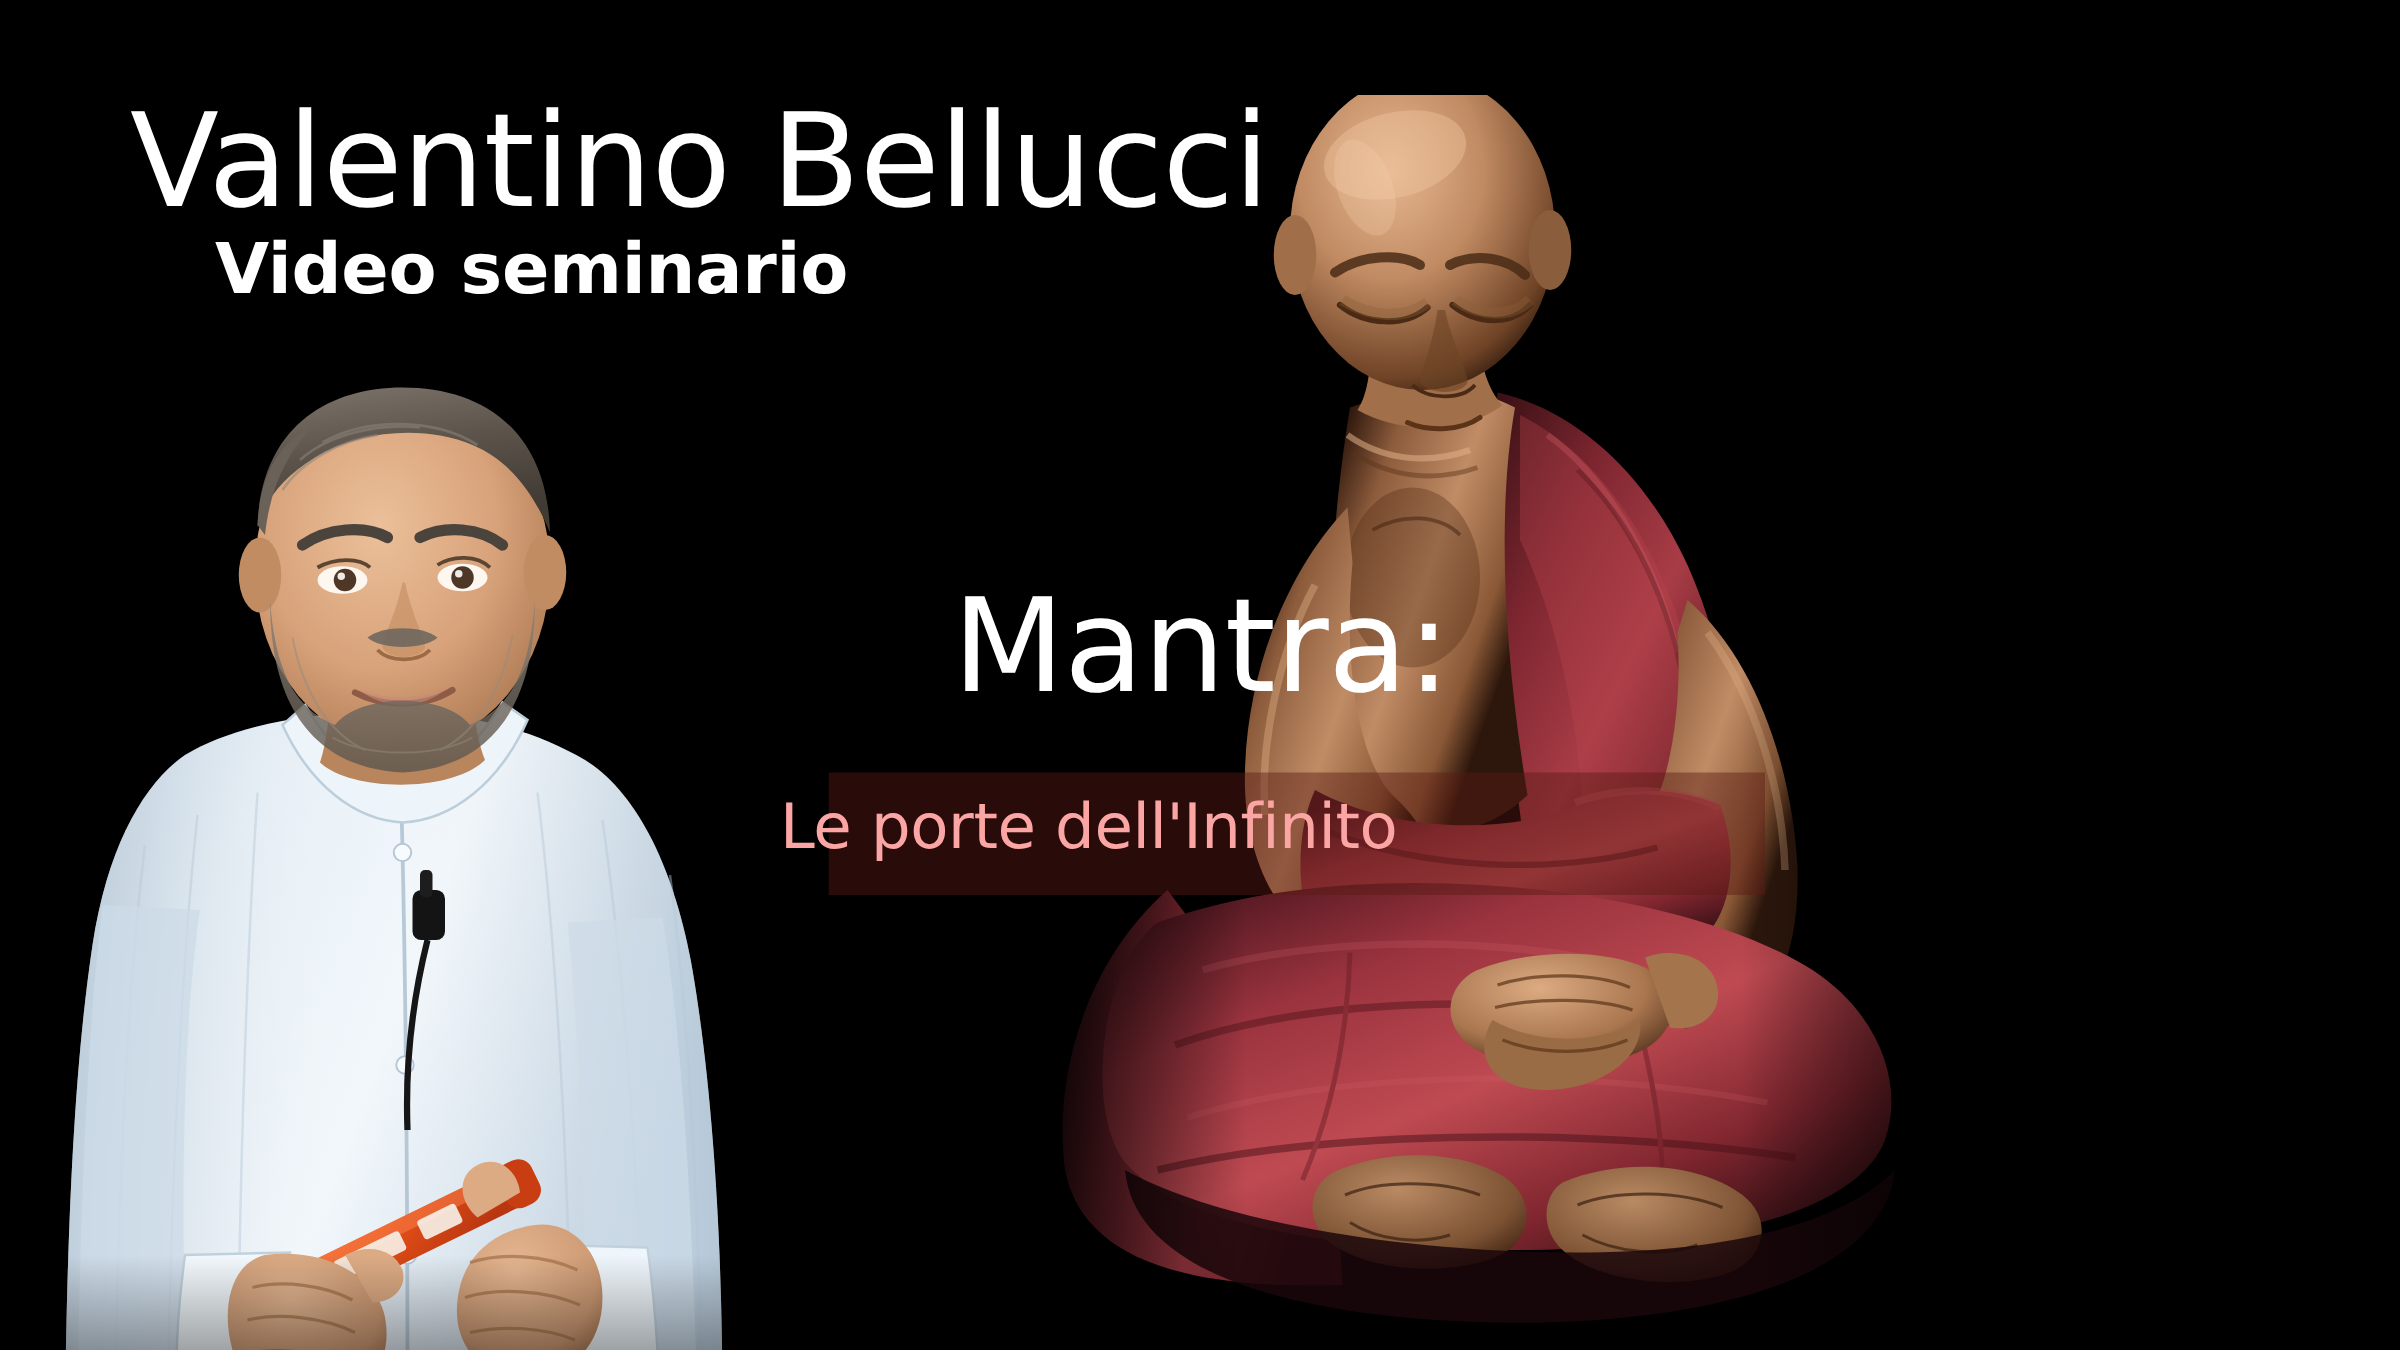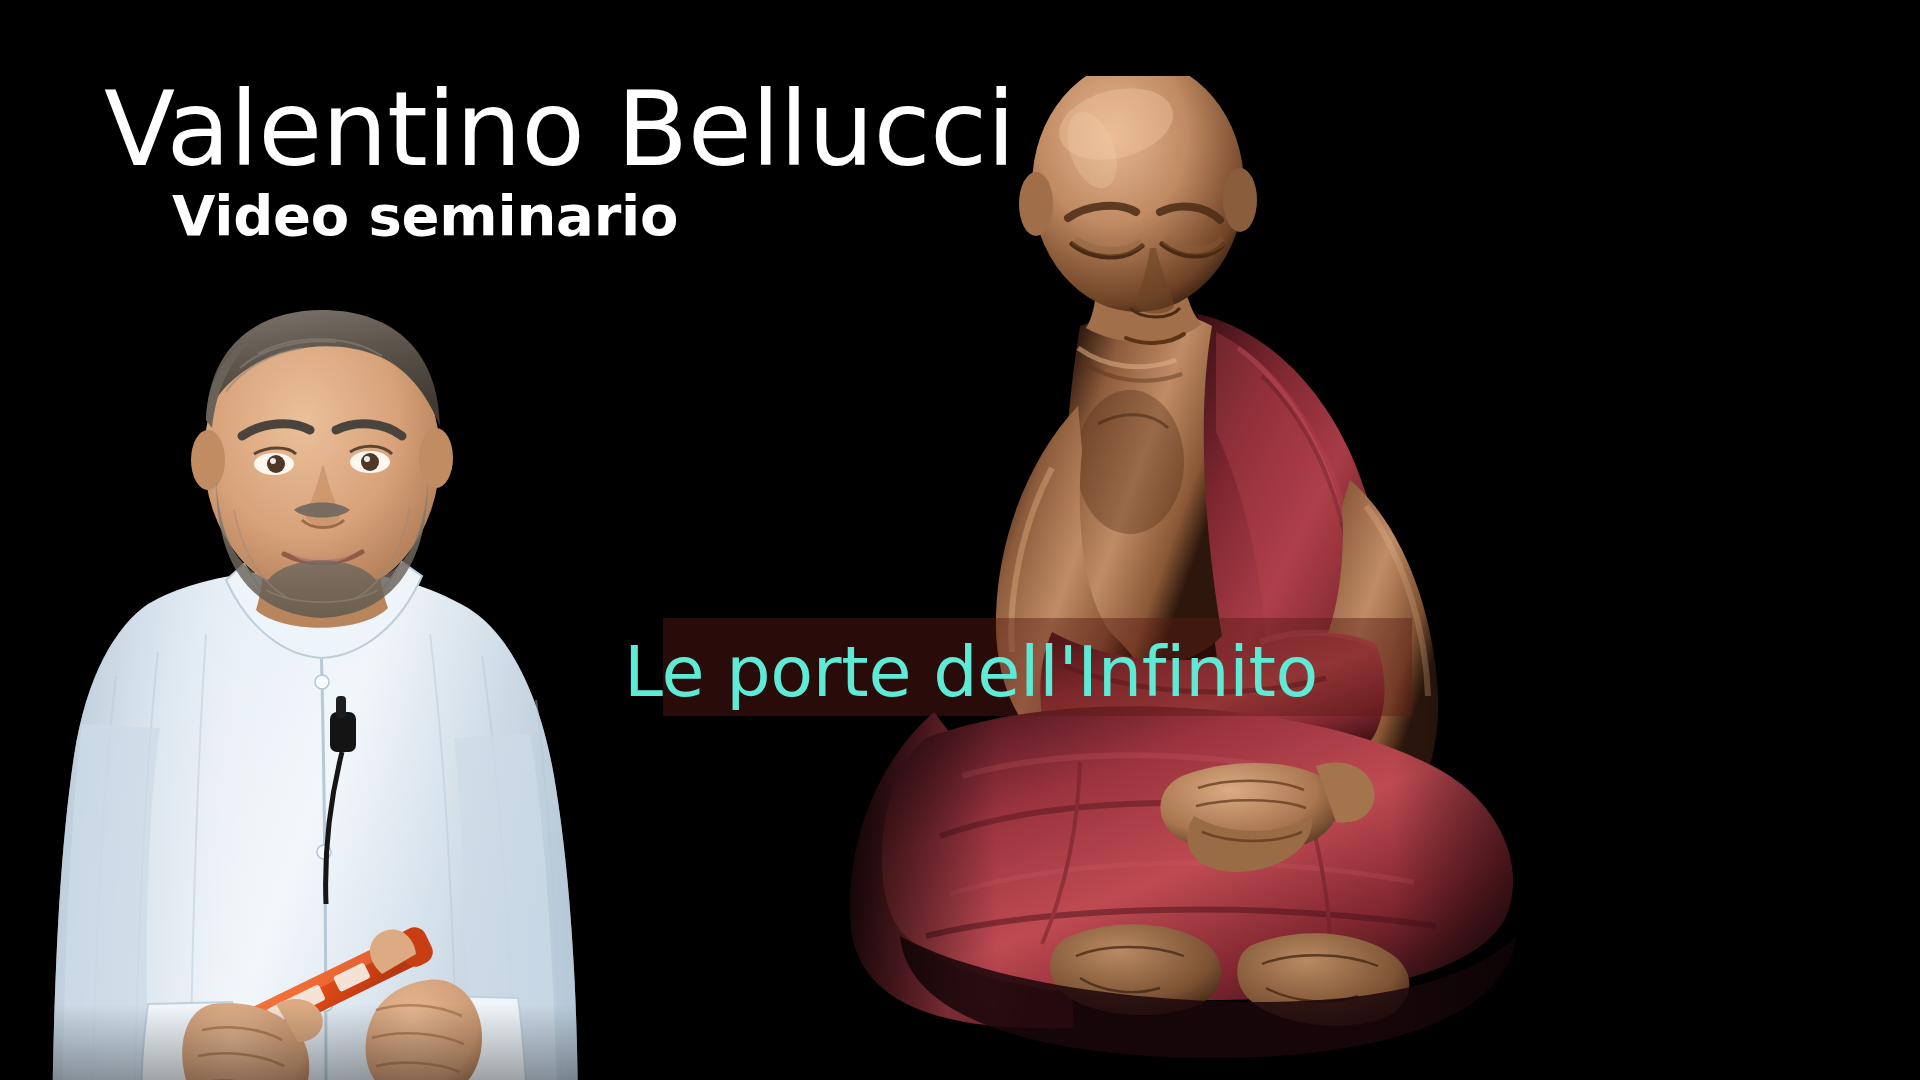--- a/index.html
+++ b/index.html
@@ -70,23 +70,23 @@
     height: 98px;
     background: rgba(90, 26, 20, 0.45);
     z-index: 38;
   }
   .subtitle {
     position: absolute;
     left: 624px;
     top: 588px;
     font-family: "DejaVu Sans", "Liberation Sans", sans-serif;
     font-weight: 400;
-    font-size: 70px;
+    font-size: 50px;
     line-height: 1.1;
-    color: #5eead4;
+    color: #fca5a5;
     letter-spacing: -0.3px;
     white-space: nowrap;
     z-index: 42;
   }
 
   
   .presenter {
     position: absolute;
     left: 30px;
     top: 258px;
@@ -464,16 +464,17 @@
     </svg>
   </div>
 
   <div class="title-block">
     <div class="title-line-1">Valentino Bellucci</div>
     <div class="title-line-2">Video seminario</div>
   </div>
 
   <div class="subtitle-highlight"></div>
 
+  <div class="mantra-heading">Mantra:</div>
 
   <div class="subtitle">Le porte dell'Infinito</div>
 
 </div>
 
 </body></html>

